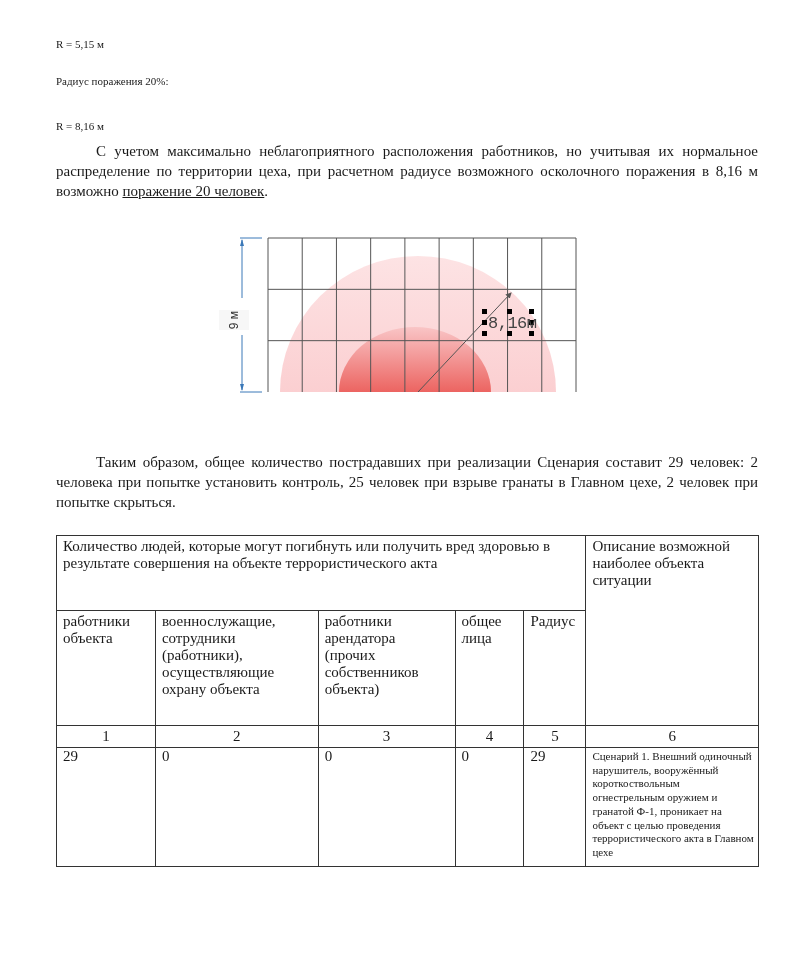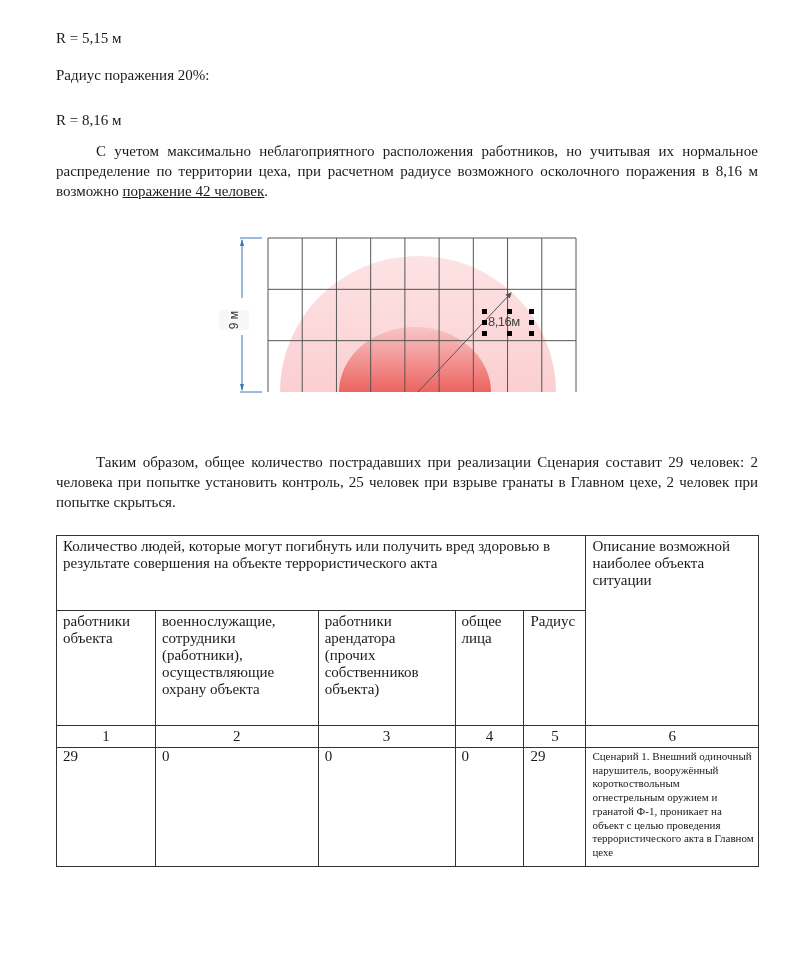--- a/index.html
+++ b/index.html
@@ -1,49 +1,49 @@
 <!DOCTYPE html>
 <html><head>
 <meta charset="utf-8">
 <style>
   html, body { margin: 0; padding: 0; background: #ffffff; }
   body { width: 800px; height: 980px; position: relative; overflow: hidden;
          font-family: "Liberation Serif", serif; color: #1a1a1a; font-size: 15px; }
-  .line { position: absolute; left: 56px; white-space: nowrap; font-size: 15px; }
+  .line { position: absolute; left: 56px; white-space: nowrap; font-size: 11px; margin-top: 8px; }
   .para { position: absolute; left: 56px; width: 702px; font-size: 15px; line-height: 20px;
           text-align: justify; text-align-last: left; }
   .para .indent { display: inline-block; width: 40px; }
   .u { text-decoration: underline; }
 
   
   #diagram { position: absolute; left: 0; top: 0; width: 800px; height: 420px; pointer-events: none; }
   #dim-label { position: absolute; left: 224px; top: 305px; width: 20px; height: 30px;
                font-family: "Liberation Sans", sans-serif; font-size: 12px; color: #333;
                transform: rotate(-90deg); display: flex; align-items: center; justify-content: center;
                background: #f7f7f7; }
-  #radius-label { position: absolute; left: 488px; top: 314px; font-family: Liberation Sans, sans-serif;
-                  font-size: 13px; color: #444; letter-spacing: -0.5px; }
+  #radius-label { position: absolute; left: 488px; top: 314px; font-family: Liberation Mono, monospace;
+                  font-size: 17px; color: #444; letter-spacing: -0.5px; }
 
   
   table.t { position: absolute; left: 56px; top: 535px; width: 703px; border-collapse: collapse;
             font-family: "Liberation Serif", serif; font-size: 15px; line-height: 17px; }
   table.t td { border: 1.3px solid #333; vertical-align: top; padding: 2px 6px 2px 6px; }
   table.t td.num { text-align: center; padding: 0 4px; height: 21px; vertical-align: middle; }
   td.desc-cell { font-size: 11px; line-height: 13.7px; padding: 2px 4px 6px 6px !important; }
   td.val { padding-top: 0 !important; }
 </style>
 </head>
 <body>
 
 <div class="line" style="top:30px">R = 5,15 м</div>
 <div class="line" style="top:67px">Радиус поражения 20%:</div>
 <div class="line" style="top:112px">R = 8,16 м</div>
 
 <div class="para" style="top:141px">
-  <span class="indent"></span><span>С учетом максимально неблагоприятного расположения работников, но учитывая их нормальное распределение по территории цеха, при расчетном радиусе возможного осколочного поражения в 8,16 м возможно </span><span class="u">поражение 42 человек</span><span>.</span>
+  <span class="indent"></span><span>С учетом максимально неблагоприятного расположения работников, но учитывая их нормальное распределение по территории цеха, при расчетном радиусе возможного осколочного поражения в 8,16 м возможно </span><span class="u">поражение 20 человек</span><span>.</span>
 </div>
 
 <svg id="diagram" viewBox="0 0 800 420">
   <defs>
     <linearGradient id="innerGrad" x1="0" y1="0" x2="0" y2="1">
       <stop offset="0" stop-color="#f9c5c6"></stop>
       <stop offset="1" stop-color="#ec6461"></stop>
     </linearGradient>
     <linearGradient id="outerGrad" x1="0" y1="0" x2="0" y2="1">
       <stop offset="0" stop-color="#fde3e4"></stop>

